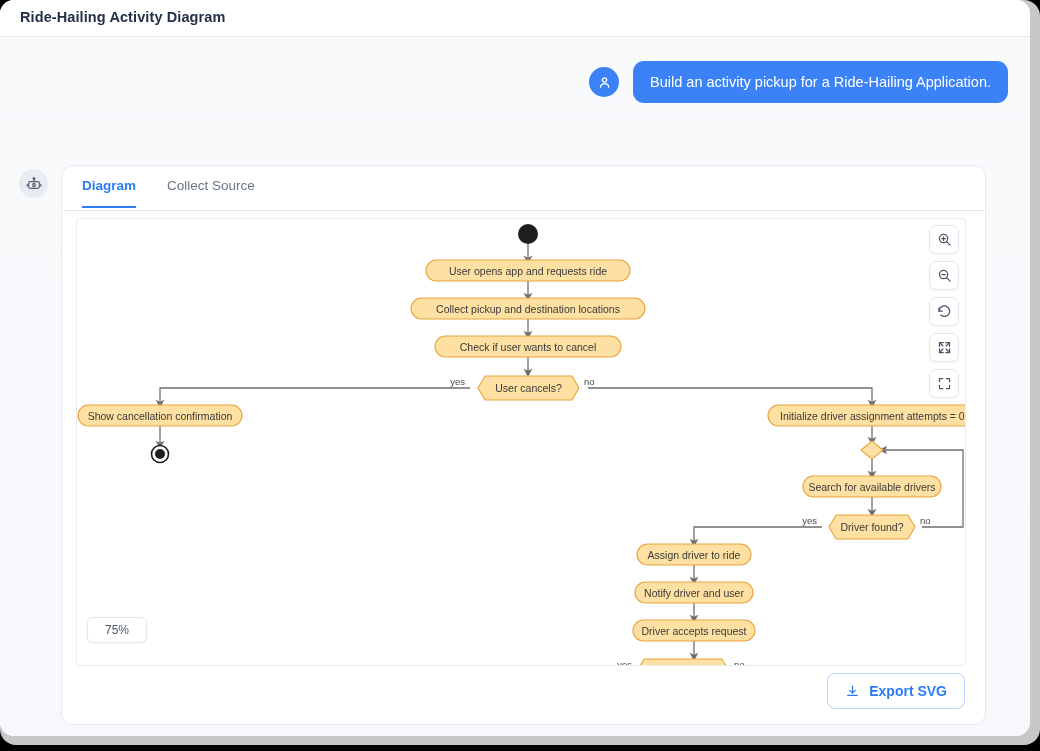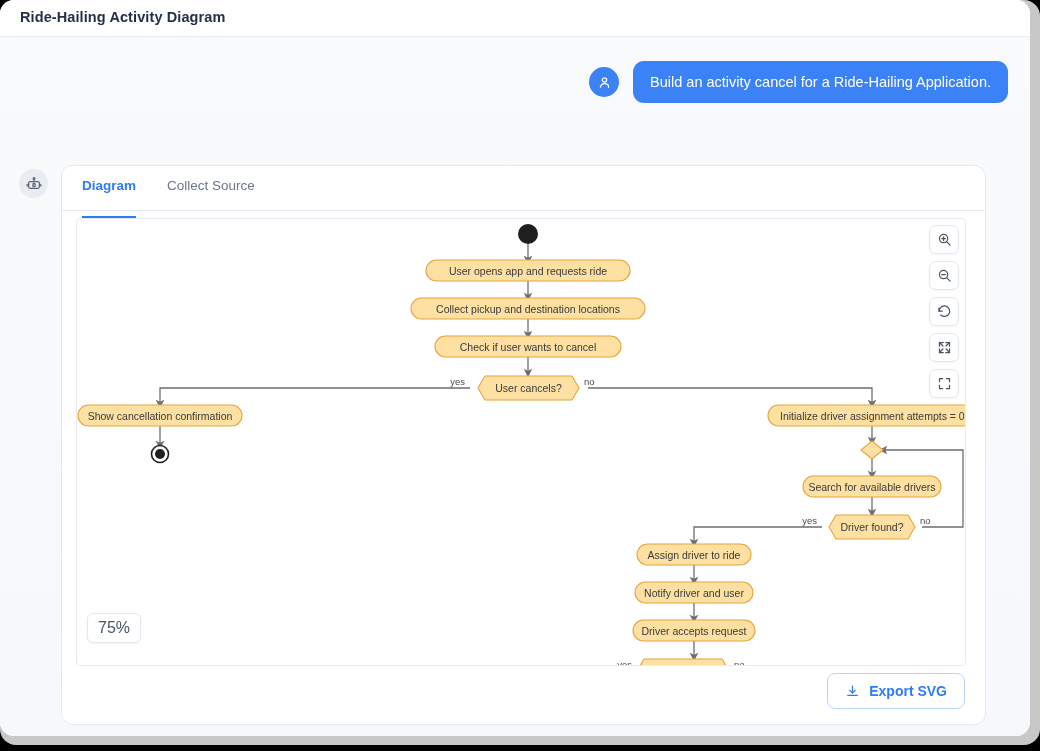--- a/index.html
+++ b/index.html
@@ -116,21 +116,21 @@
     left: 0; top: 0;
     width: 925px;
     height: 45px;
     border-bottom: 1px solid #e5e9f0;
   }
   .tab {
     position: absolute;
     top: 12px;
     font-size: 13.5px;
     color: #6b7689;
-    padding-bottom: 23px;
+    padding-bottom: 13px;
     cursor: pointer;
     background: none;
     border: none;
     font-family: "Liberation Sans", sans-serif;
   }
   .tab-diagram { left: 20px; color: #2b7cf6; font-weight: bold; border-bottom: 2.5px solid #2b7cf6; }
   .tab-source  { left: 105px; }
 
   
   .canvas {
@@ -165,22 +165,22 @@
     cursor: pointer;
     box-shadow: 0 1px 2px rgba(16,24,40,0.05);
   }
 
   .zoom-chip {
     position: absolute;
     left: 10px; bottom: 22px;
     background: #ffffff;
     border: 1px solid #e3e8ef;
     border-radius: 6px;
-    padding: 5px 10px;
-    font-size: 16px;
+    padding: 5px 17px;
+    font-size: 12px;
     color: #4b5565;
     z-index: 5;
     box-shadow: 0 1px 2px rgba(16,24,40,0.05);
   }
 
   
   .footer {
     position: absolute;
     right: 20px; bottom: 15px;
     display: flex;
@@ -214,21 +214,21 @@
 
   <div class="chat-area">
 
     <div class="user-row">
       <div class="avatar">
         <svg width="15" height="15" viewBox="0 0 24 24" fill="none" stroke="#ffffff" stroke-width="2.1" stroke-linecap="round" stroke-linejoin="round">
           <circle cx="12" cy="8" r="3.4"></circle>
           <path d="M5.5 19.5c0-3.4 3-5.6 6.5-5.6s6.5 2.2 6.5 5.6"></path>
         </svg>
       </div>
-      <div class="bubble">Build an activity cancel for a Ride-Hailing Application.</div>
+      <div class="bubble">Build an activity pickup for a Ride-Hailing Application.</div>
     </div>
 
     <div class="bot-badge">
       <svg width="16" height="16" viewBox="0 0 24 24" fill="none" stroke="#5b6476" stroke-width="1.9" stroke-linecap="round" stroke-linejoin="round">
         <rect x="4" y="8.5" width="16" height="10" rx="2.2"></rect>
         <path d="M12 8.5V5"></path>
         <circle cx="12" cy="3.6" r="1.3"></circle>
         <path d="M1.8 12.5v2.5M22.2 12.5v2.5"></path>
         <rect x="10.4" y="11.6" width="3.2" height="4.2" rx="0.6"></rect>
       </svg>

